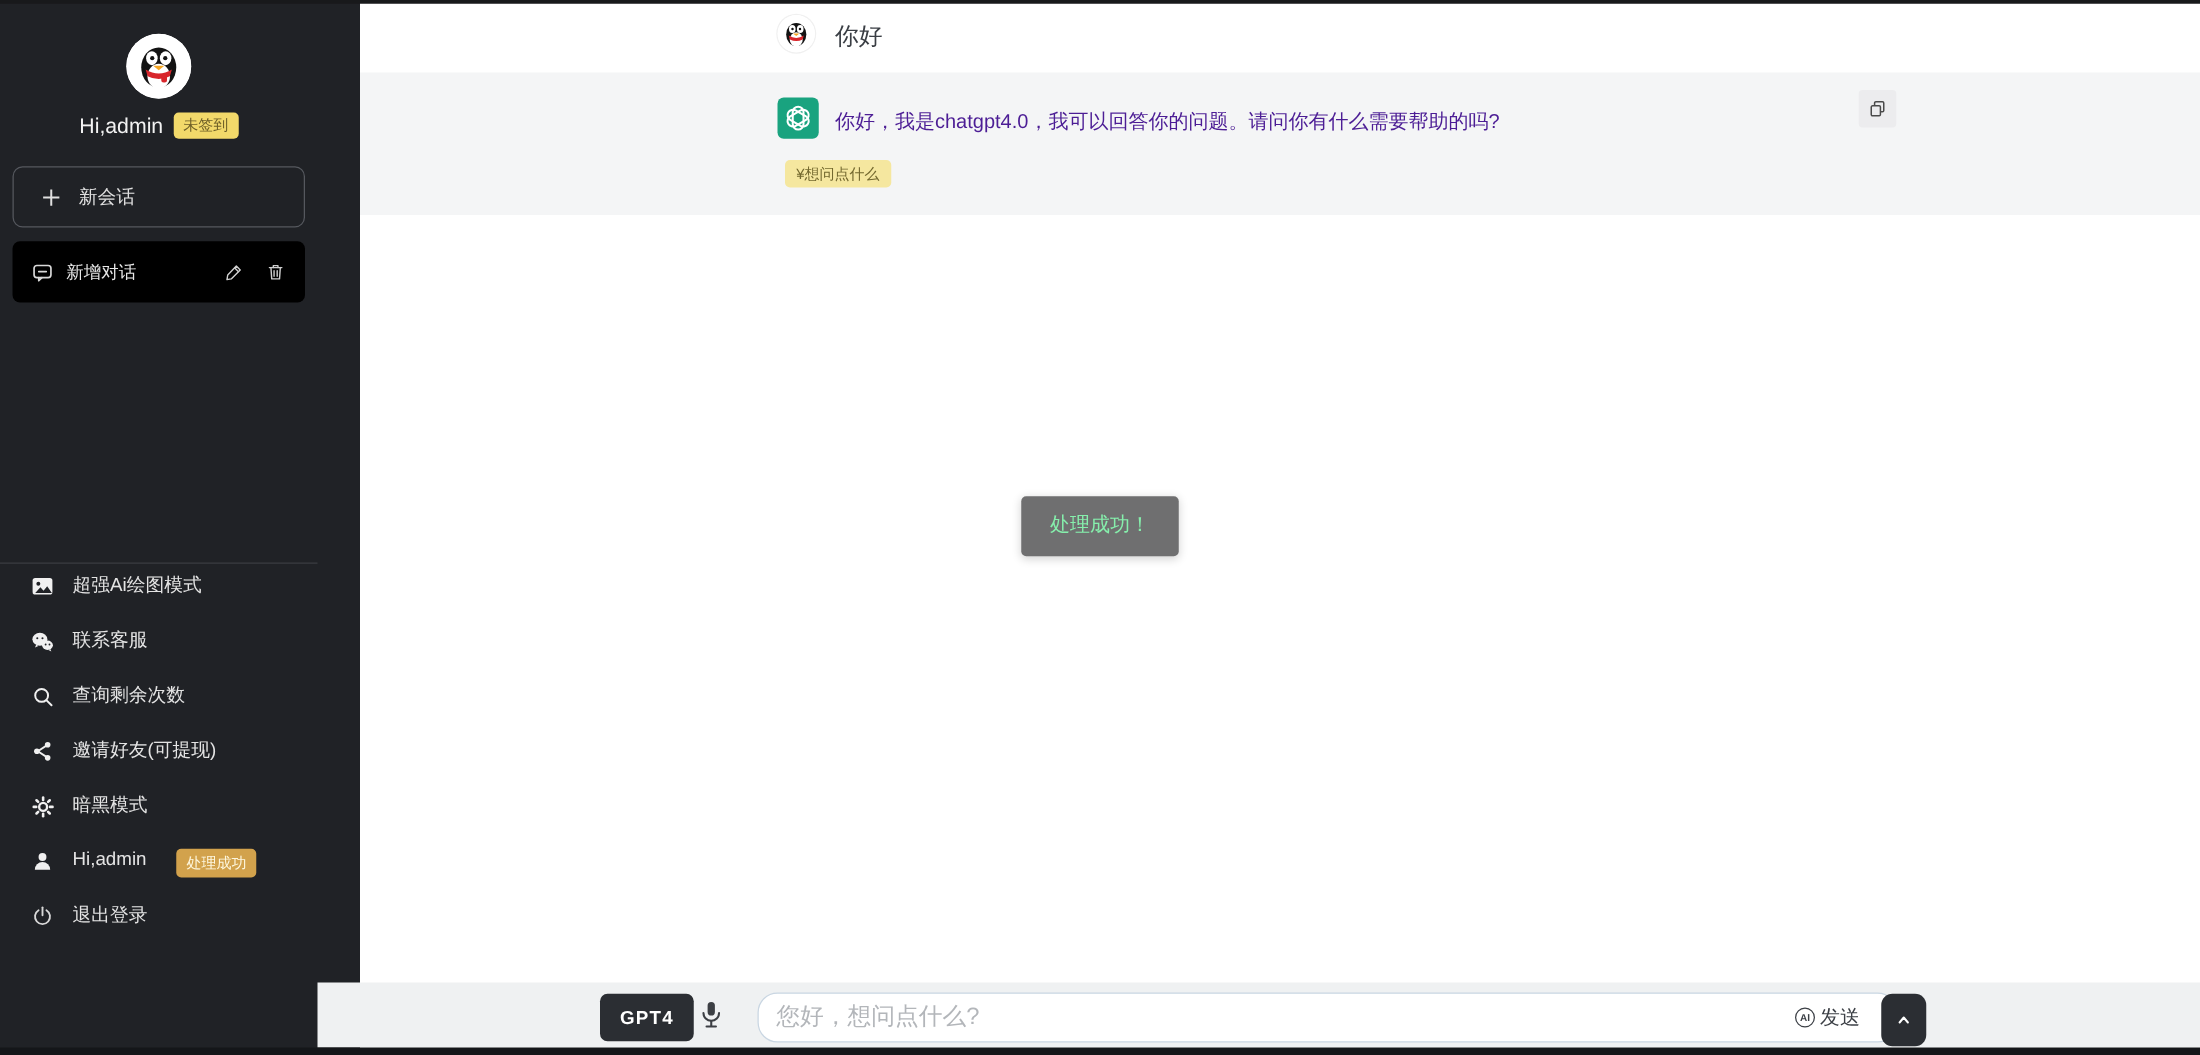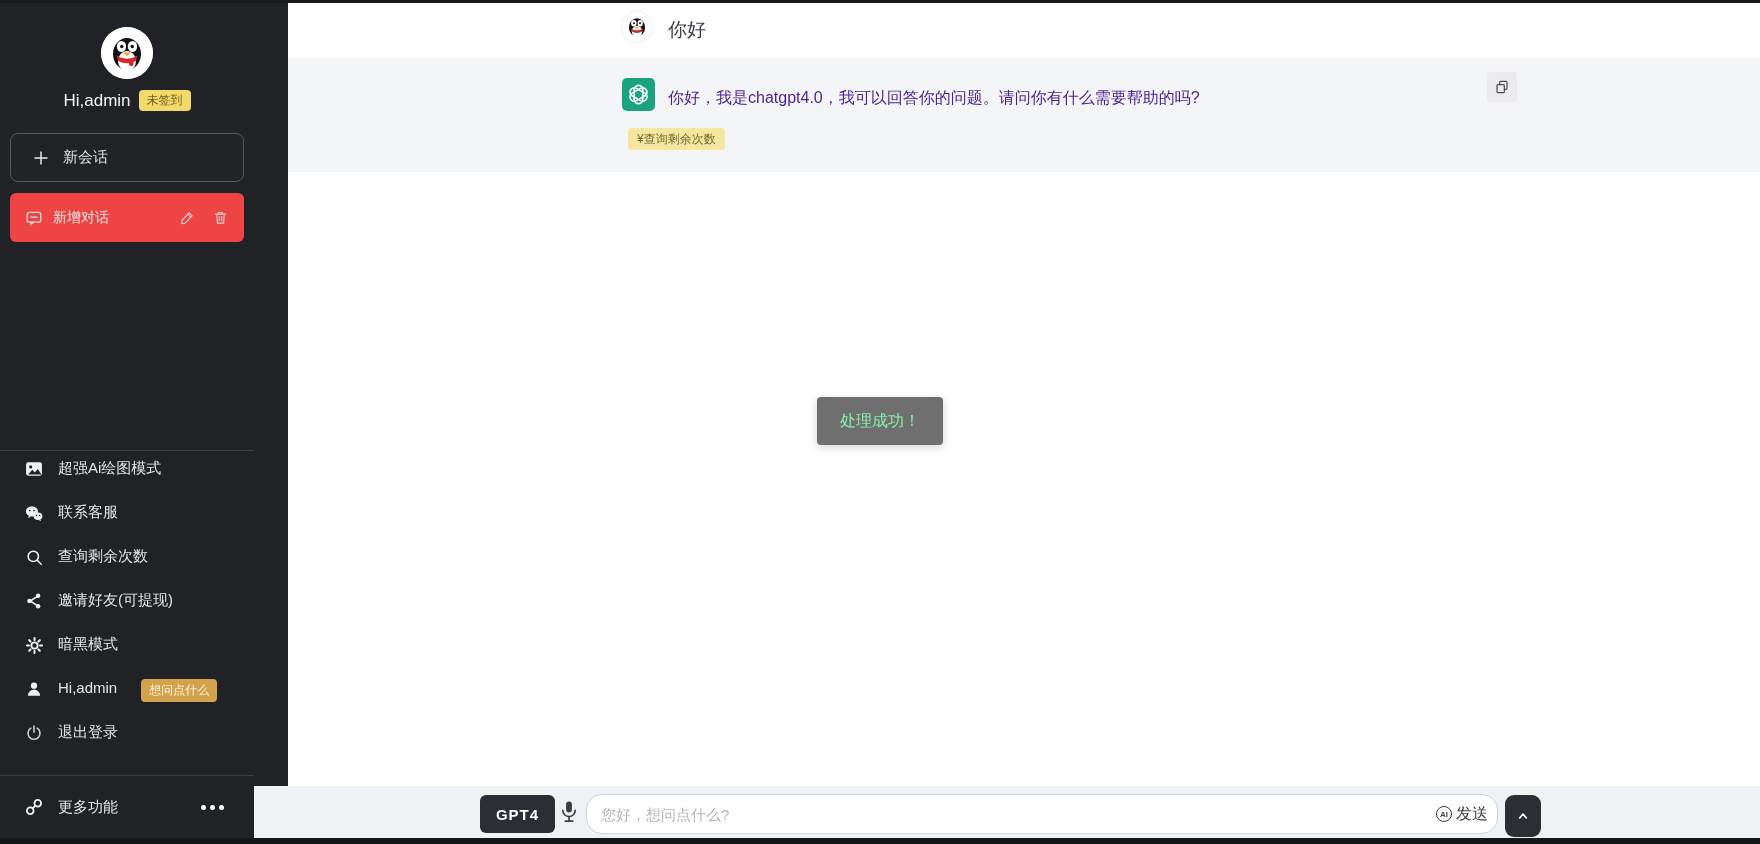--- a/index.html
+++ b/index.html
@@ -13,21 +13,21 @@
   .sidebar { position:absolute; left:0; top:0; width:288px; height:844px; background:#202226; color:#e6e6e6; z-index:10; }
   .profile { position:absolute; top:27px; left:0; width:254px; text-align:center; }
   .avatar-big { width:52px; height:52px; border-radius:50%; background:#fff; margin:0 auto; display:block; overflow:hidden; }
   .name-row { margin-top:11px; display:flex; justify-content:center; align-items:center; gap:8px; }
   .name-row .uname { font-size:17px; color:#f2f2f2; }
   .badge-yellow { background:#f2d96a; color:#6f6028; font-size:12px; padding:2px 8px; border-radius:4px; }
 
   .new-chat { position:absolute; left:10px; top:133px; width:234px; height:49px; background:transparent;
     border:1px solid #55585e; border-radius:8px; color:#e0e0e0; font-size:15px; display:flex; align-items:center;
     gap:12px; padding-left:20px; cursor:pointer; font-family:inherit; }
-  .conv-item { position:absolute; left:10px; top:193px; width:234px; height:49px; background:#ef4444; border-radius:6px;
+  .conv-item { position:absolute; left:10px; top:193px; width:234px; height:49px; background:#000000; border-radius:6px;
     display:flex; align-items:center; gap:9px; padding:0 14px; cursor:pointer;justify-content:flex-end; }
   .conv-item .conv-title { font-size:14px; color:#e8e8e8; flex:1; }
   .conv-actions { display:flex; gap:13px; align-items:center; }
 
   .menu { position:absolute; left:0; top:450px; width:254px; border-top:1px solid #3a3d41; padding-top:8px; }
   .menu-item { height:44px; display:flex; align-items:flex-start; gap:14px; padding:0 24px; font-size:15px; color:#e4e4e4; cursor:pointer; }
   .mi-icon { width:20px; height:20px; display:flex; align-items:center; justify-content:center; flex:none; }
   .badge-vip { background:#d2a24c; color:#fdf6dd; font-size:12px; padding:3px 8px; border-radius:4px; margin-left:10px; }
 
   .more-section { position:absolute; left:0; top:775px; width:254px; height:63px; border-top:1px solid #3a3d41;
@@ -52,21 +52,21 @@
   .toast { position:absolute; left:880px; top:397px; transform:translateX(-50%); height:48px; line-height:48px;
     background:#6f6f70; color:#86efac; font-size:16px; padding:0 23px; border-radius:4px; z-index:40; box-shadow:0 2px 8px rgba(0,0,0,.18); }
 
   
   .composer { position:absolute; left:254px; right:0; top:786px; height:52px; background:#eff1f2; z-index:20; }
   .model-btn { position:absolute; left:226px; top:9px; width:75px; height:38px; background:#2b2e33; color:#fff; border:none;
     border-radius:6px; font-size:15px; font-weight:bold; letter-spacing:1px; cursor:pointer; font-family:inherit; }
   .mic-btn { position:absolute; left:301px; top:11px; width:28px; height:30px; background:transparent; border:none; cursor:pointer; display:flex; align-items:center; justify-content:center; }
   .input-wrap { position:absolute; left:332px; top:8px; width:912px; height:40px; }
   .chat-input { width:100%; height:100%; border:1px solid #c9d6e2; border-radius:16px; background:#fff; padding:0 110px 0 14px;
-    font-size:15px; color:#333; outline:none; font-family:inherit; }
+    font-size:19px; color:#333; outline:none; font-family:inherit;margin-left:20px; }
   .chat-input::placeholder { color:#b3b6ba; }
   .send-btn { position:absolute; right:10px; top:6px; height:28px; display:flex; align-items:center; gap:4px; background:transparent;
     border:none; cursor:pointer; color:#3b3f45; font-size:16px; font-family:inherit; }
   .ai-badge { width:16px; height:16px; border:1.4px solid #3b3f45; border-radius:50%; font-size:8px; font-weight:bold;
     display:inline-flex; align-items:center; justify-content:center; color:#3b3f45; }
   .scroll-top-btn { position:absolute; left:1251px; top:9px; width:36px; height:42px; background:#2b2e33; border:none;
     border-radius:9px; cursor:pointer; display:flex; align-items:center; justify-content:center; }
 </style>
 </head>
 <body>
@@ -204,48 +204,33 @@
       <span>暗黑模式</span>
     </div>
     <div class="menu-item">
       <span class="mi-icon">
         <svg width="18" height="18" viewBox="0 0 24 24">
             <circle cx="12" cy="7.5" r="4.2" fill="#f0f0f0"></circle>
             <path d="M3.8 21 a8.2 8.2 0 0 1 16.4 0 z" fill="#f0f0f0"></path>
           </svg>
       </span>
       <span>Hi,admin</span>
-      <span class="badge-vip">想问点什么</span>
+      <span class="badge-vip">处理成功</span>
     </div>
     <div class="menu-item">
       <span class="mi-icon">
         <svg width="18" height="18" viewBox="0 0 24 24" fill="none" stroke="#d8d8d8" stroke-width="2" stroke-linecap="round">
             <path d="M7.8 5.6 a8 8 0 1 0 8.4 0"></path>
             <line x1="12" y1="2.5" x2="12" y2="11"></line>
           </svg>
       </span>
       <span>退出登录</span>
     </div>
   </nav>
 
-  <div class="more-section">
-    <span class="mi-icon">
-      <svg width="20" height="20" viewBox="0 0 24 24" fill="none" stroke="#f0f0f0" stroke-width="2.2" stroke-linecap="round">
-          <circle cx="7.5" cy="16.5" r="4"></circle>
-          <circle cx="16.5" cy="7.5" r="4"></circle>
-          <line x1="10.3" y1="13.7" x2="13.7" y2="10.3"></line>
-        </svg>
-    </span>
-    <span>更多功能</span>
-    <span class="ellipsis">
-        <i></i>
-        <i></i>
-        <i></i>
-      </span>
-  </div>
 </aside>
 
 <main class="chat">
 
   <div class="row-user">
     <span class="avatar-user">
       <svg width="30" height="30" viewBox="0 0 52 52">
         <circle cx="26" cy="26" r="26" fill="#fff"></circle>
         <ellipse cx="26" cy="27" rx="14" ry="16" fill="#131313"></ellipse>
         <ellipse cx="26" cy="34" rx="9" ry="10" fill="#fff"></ellipse>
@@ -262,21 +247,21 @@
 
   <div class="row-assistant">
     <span class="avatar-gpt">
       <svg width="23" height="23" viewBox="0 0 24 24" fill="none" stroke="#fff" stroke-width="1.7" stroke-linejoin="round">
         <rect x="7.5" y="2.5" width="9" height="19" rx="4.5"></rect>
         <rect x="7.5" y="2.5" width="9" height="19" rx="4.5" transform="rotate(60 12 12)"></rect>
         <rect x="7.5" y="2.5" width="9" height="19" rx="4.5" transform="rotate(120 12 12)"></rect>
       </svg>
     </span>
     <span class="msg-assistant-text">你好，我是chatgpt4.0，我可以回答你的问题。请问你有什么需要帮助的吗?</span>
-    <span class="sponsor-badge">¥查询剩余次数</span>
+    <span class="sponsor-badge">¥想问点什么</span>
     <button class="copy-btn">
       <svg width="16" height="16" viewBox="0 0 24 24">
         <rect x="8.5" y="3.5" width="11" height="12" rx="1.5" fill="none" stroke="#4a4a4a" stroke-width="1.8"></rect>
         <rect x="4.5" y="8.5" width="11" height="12" rx="1.5" fill="#ececee" stroke="#4a4a4a" stroke-width="1.8"></rect>
       </svg>
     </button>
   </div>
 </main>
 
 <div class="toast">处理成功！</div>

